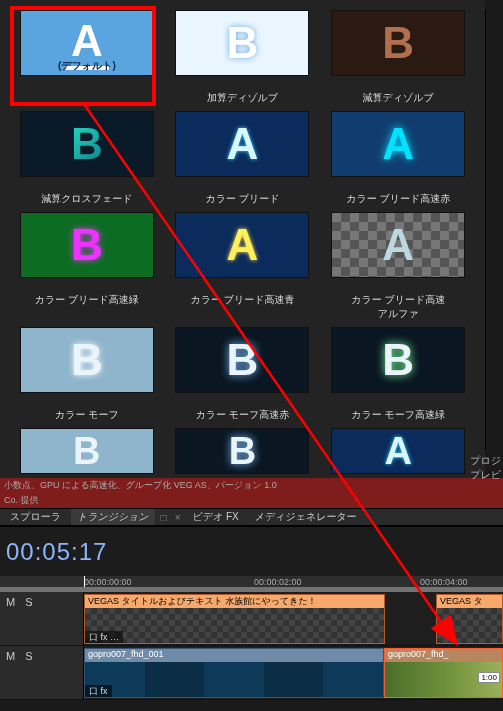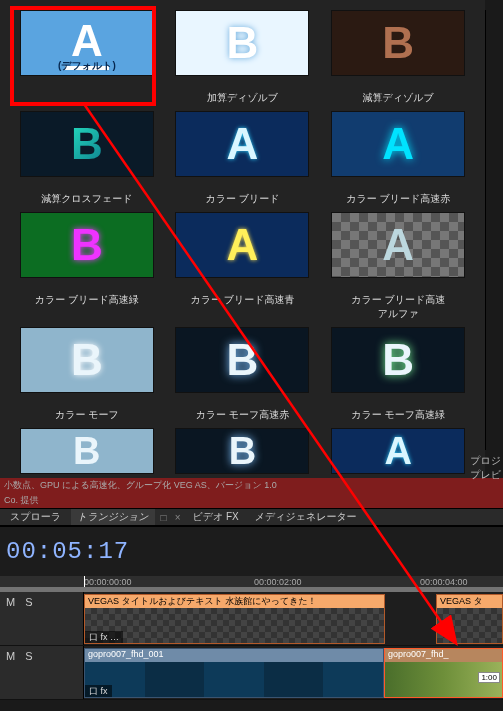--- a/index.html
+++ b/index.html
@@ -126,21 +126,21 @@
   .tabbar .tab { padding:1px 6px; color:#ccc; cursor:pointer; }
   .tabbar .tab.active { background:#3a3a3a;font-style:italic; }
   .tabbar .pin { color:#888; padding:0 2px; cursor:pointer; }
 
   
   .transport {
     display:flex; align-items:center; height:50px;
     background:#1c1c1c; border-top:1px solid #000;
   }
   .timecode {
-    font-family:Liberation Mono, monospace; font-size:24px;
+    font-family:Liberation Sans, sans-serif; font-size:24px;
     color:#8fb4ff; padding:0 6px; letter-spacing:1px;text-align:center;
   }
 
   
   .timeline { background:#262626; position:relative; }
   .ruler {
     height:16px; background:#2e2e2e; position:relative;
     border-bottom:5px solid #737373; font-size:9px; color:#aaa;
   }
   .ruler .tick { position:absolute; top:1px; }

